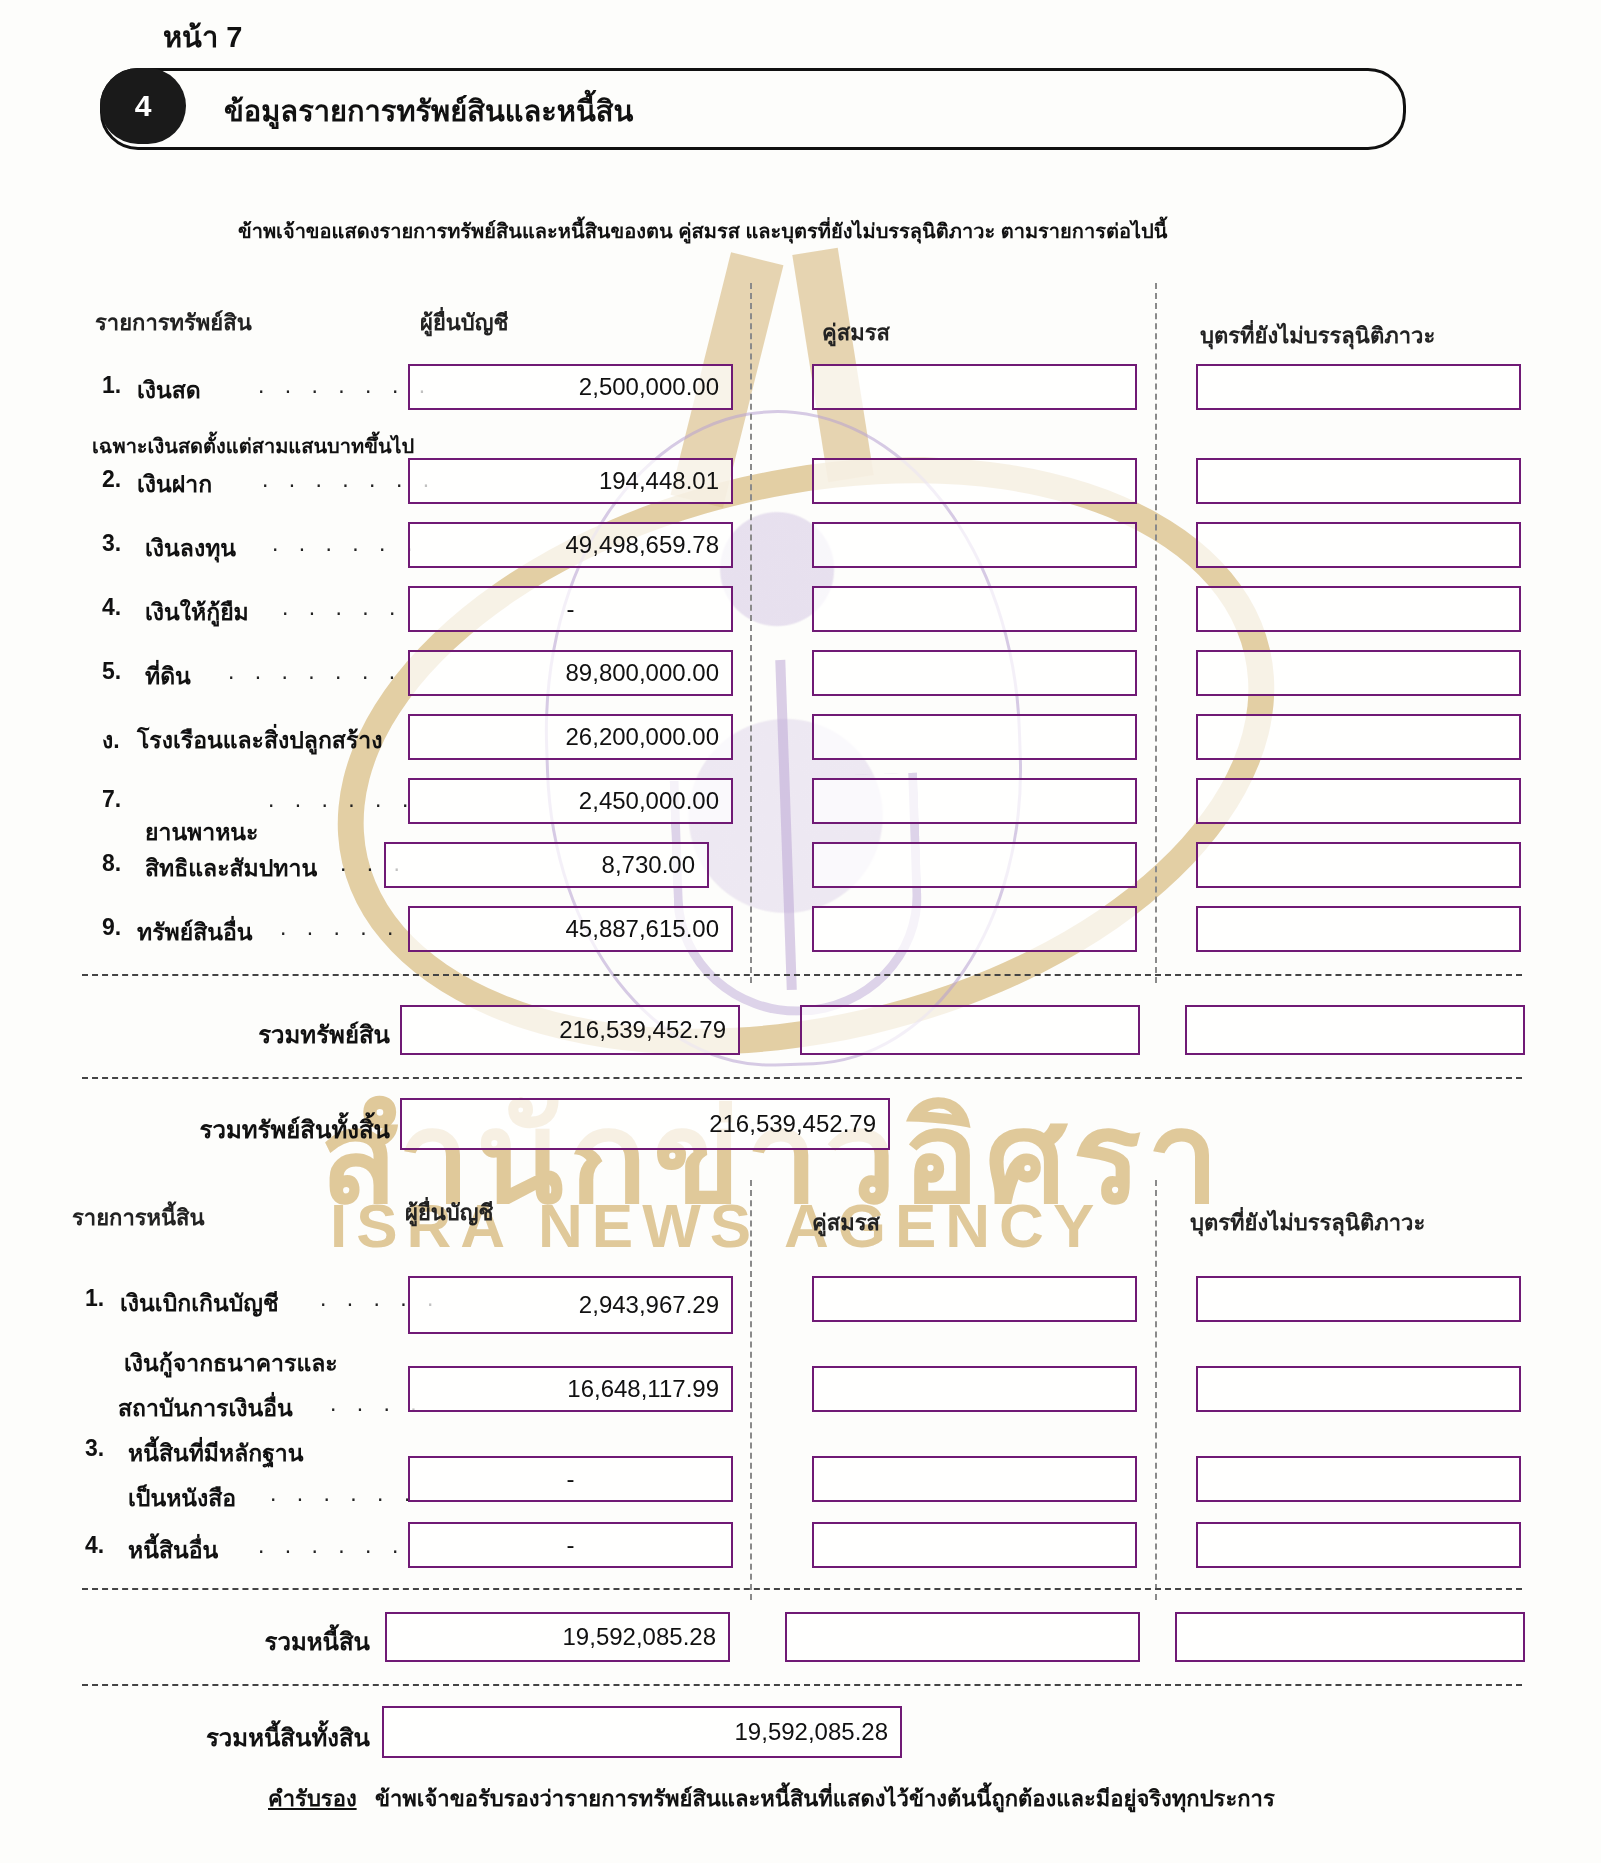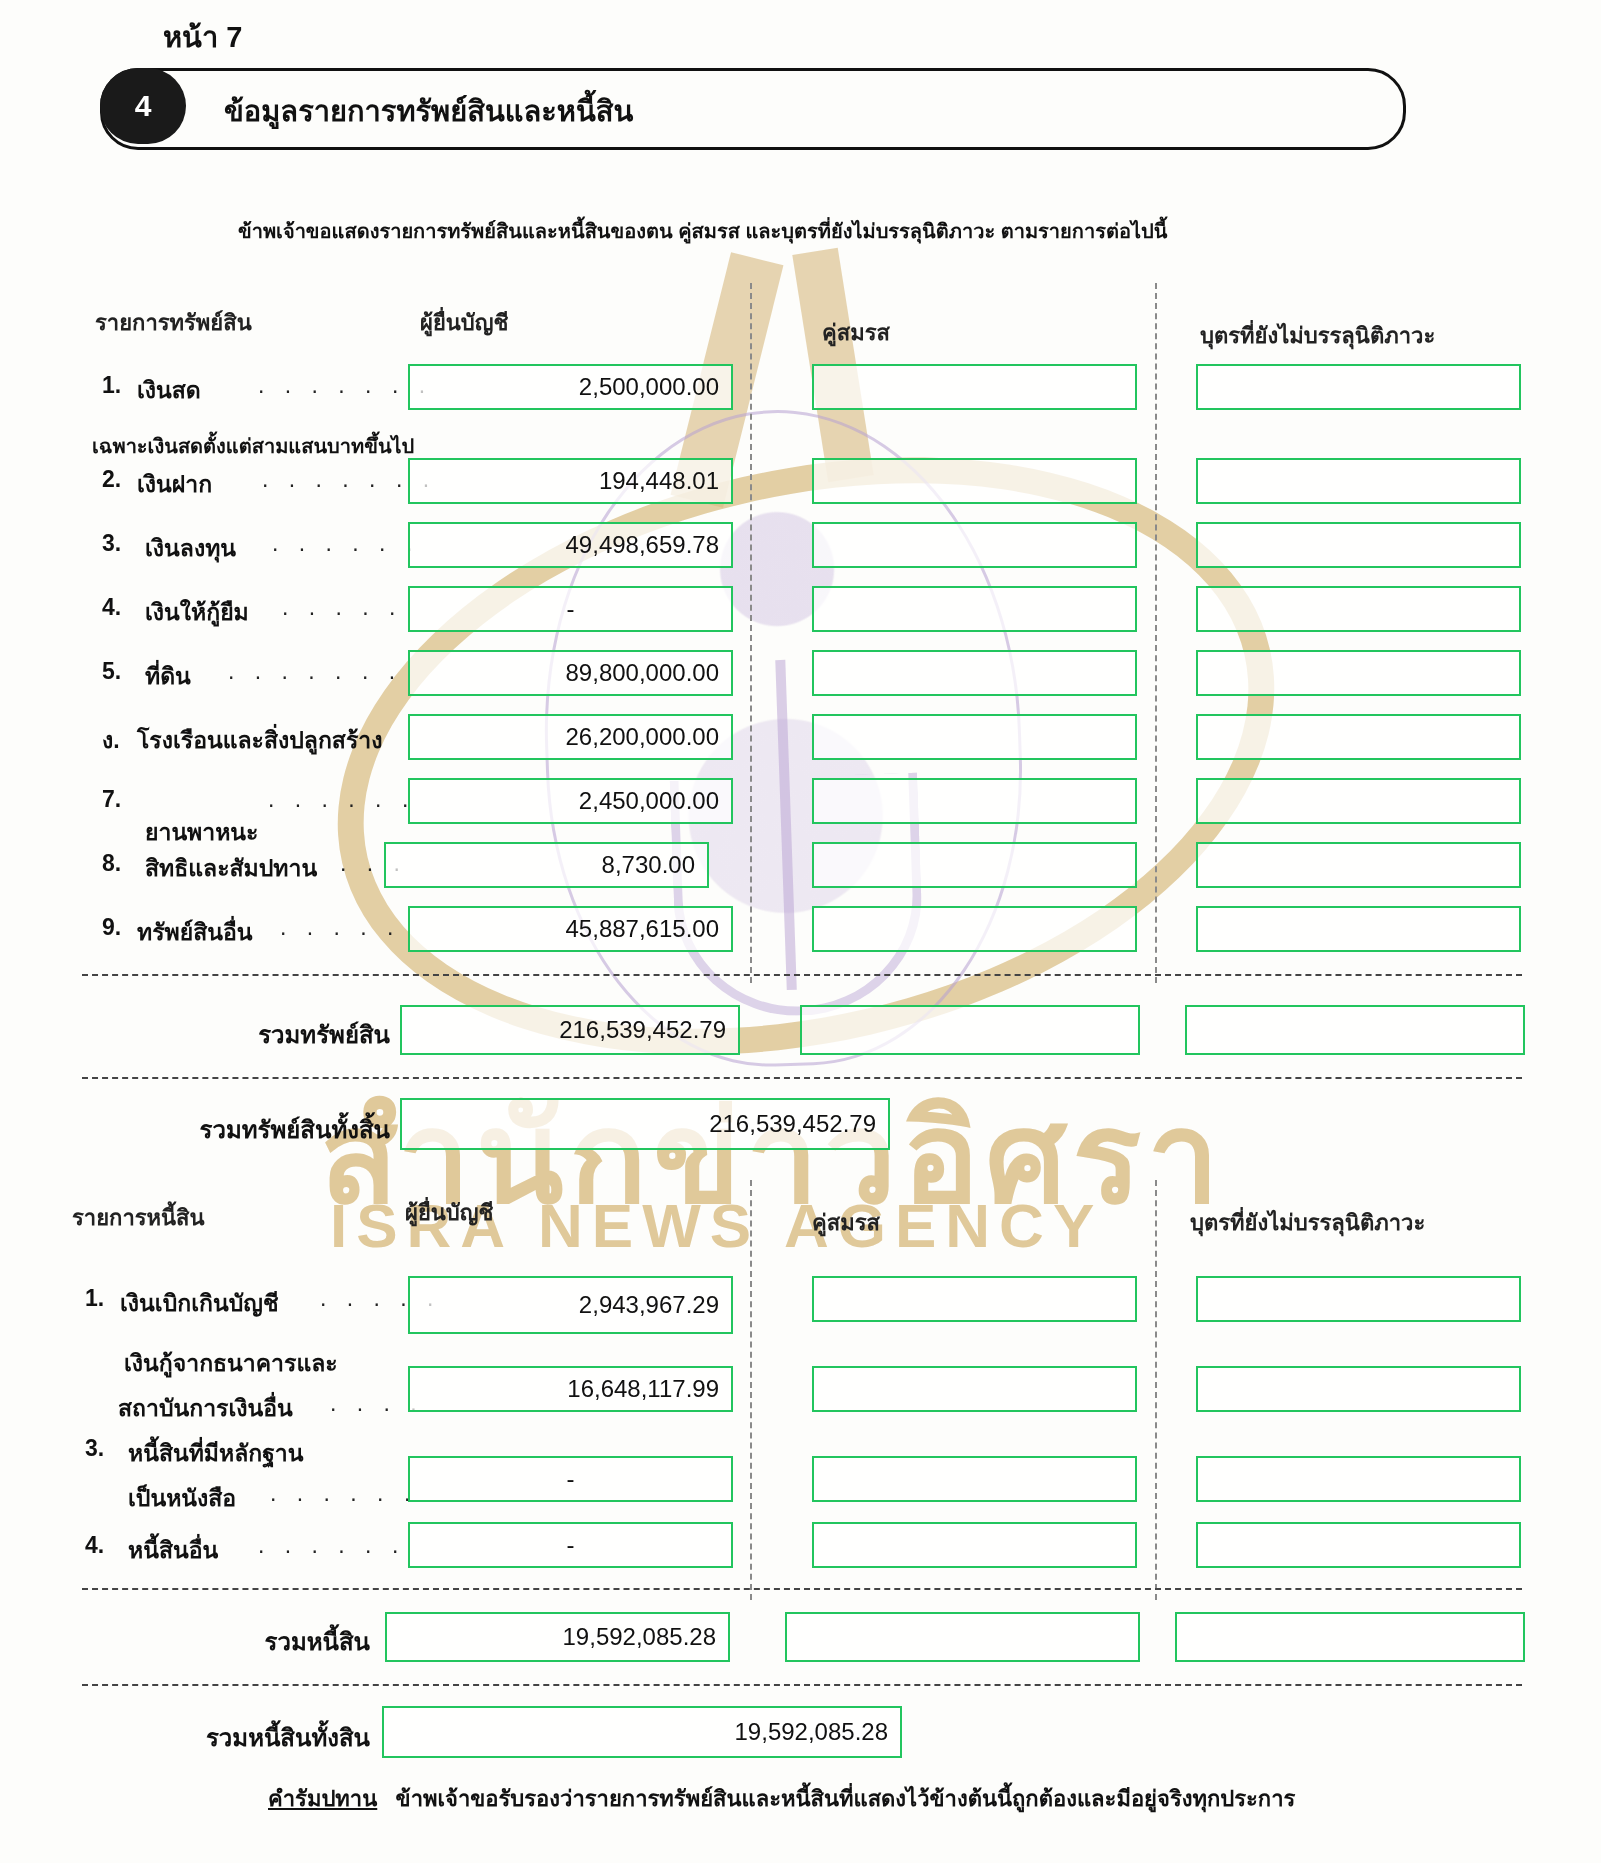--- a/index.html
+++ b/index.html
@@ -87,21 +87,21 @@
   .hdr-cell{position:absolute;font-size:22px;font-weight:bold;color:#222;}
 
   .vdash{position:absolute;border-left:2px dashed #8a8a8a;}
   .hdash{position:absolute;border-top:2px dashed #444;}
 
   .rowlabel{position:absolute;font-size:23px;font-weight:bold;white-space:nowrap;}
   .rownote{position:absolute;font-size:20px;font-weight:bold;white-space:nowrap;}
   .dots{position:absolute;font-size:23px;letter-spacing:7px;color:#222;}
 
   .box{
-    position:absolute;border:2px solid #22c55e;background:rgba(255,255,255,.72);
+    position:absolute;border:2px solid #701a75;background:rgba(255,255,255,.72);
     box-sizing:border-box;
   }
   .box .val{
     position:absolute;right:12px;top:50%;transform:translateY(-50%);
     font-size:24px;color:#111;white-space:nowrap;
   }
   .box .val.dash{right:auto;left:50%;transform:translate(-50%,-50%);}
 
   .totlabel{position:absolute;font-size:24px;font-weight:bold;white-space:nowrap;text-align:right;}
 
@@ -361,18 +361,18 @@
 
       <div class="hdash" style="left:82px;top:1684px;width:1440px;"></div>
 
       <div class="totlabel" style="left:60px;top:1718px;width:310px;">รวมหนี้สินทั้งสิน</div>
       <div class="box" style="left:382px;top:1706px;width:520px;height:52px;">
           <span class="val">19,592,085.28</span>
         </div>
     </div>
 
     <div class="footer">
-      <span class="u">คำรัมปทาน</span>
+      <span class="u">คำรับรอง</span>
       &nbsp;&nbsp;<span>ข้าพเจ้าขอรับรองว่ารายการทรัพย์สินและหนี้สินที่แสดงไว้ข้างต้นนี้ถูกต้องและมีอยู่จริงทุกประการ</span>
     </div>
 
   </div>
 </div>
 
 </body></html>

